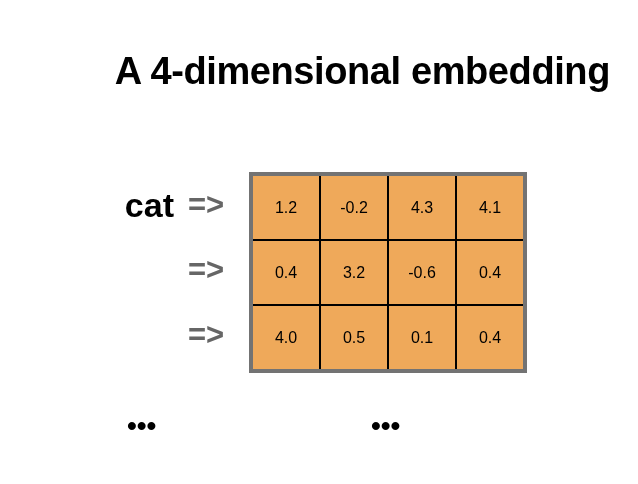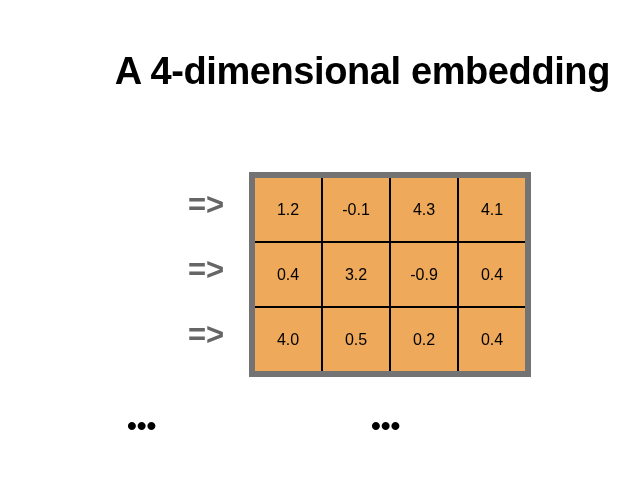--- a/index.html
+++ b/index.html
@@ -76,21 +76,21 @@
     padding-left: 14px;
     box-sizing: border-box;
   }
 
   
   #embedding-table {
     position: absolute;
     left: 249px;
     top: 172px;
     border-collapse: collapse;
-    border: 6px solid #737373;
+    border: 4px solid #737373;
     background: #b91c1c;
   }
   #embedding-table td {
     width: 66px;
     height: 63px;
     border: 2px solid #000000;
     background: #EFA95A;
     color: #000000;
     font-size: 16px;
     font-weight: normal;
@@ -121,51 +121,52 @@
 </head>
 <body>
 
 <div id="slide">
 
   <div id="slide-title">A 4-dimensional embedding</div>
 
   <div id="mapping-list">
 
     <div class="mapping-row">
+      <span class="mapping-word">cat</span>
       <span class="mapping-arrow">=&gt;</span>
     </div>
 
     <div class="mapping-row">
       <span class="mapping-arrow">=&gt;</span>
     </div>
 
     <div class="mapping-row">
       <span class="mapping-arrow">=&gt;</span>
     </div>
 
   </div>
 
   <table id="embedding-table">
     <tbody>
       <tr>
         <td>1.2</td>
-        <td>-0.1</td>
+        <td>-0.2</td>
         <td>4.3</td>
         <td>4.1</td>
       </tr>
       <tr>
         <td>0.4</td>
         <td>3.2</td>
-        <td>-0.9</td>
+        <td>-0.6</td>
         <td>0.4</td>
       </tr>
       <tr>
         <td>4.0</td>
         <td>0.5</td>
-        <td>0.2</td>
+        <td>0.1</td>
         <td>0.4</td>
       </tr>
     </tbody>
   </table>
 
   <div id="ellipsis-words" class="ellipsis-mark">•••</div>
 
   <div id="ellipsis-values" class="ellipsis-mark">•••</div>
 
 </div>

